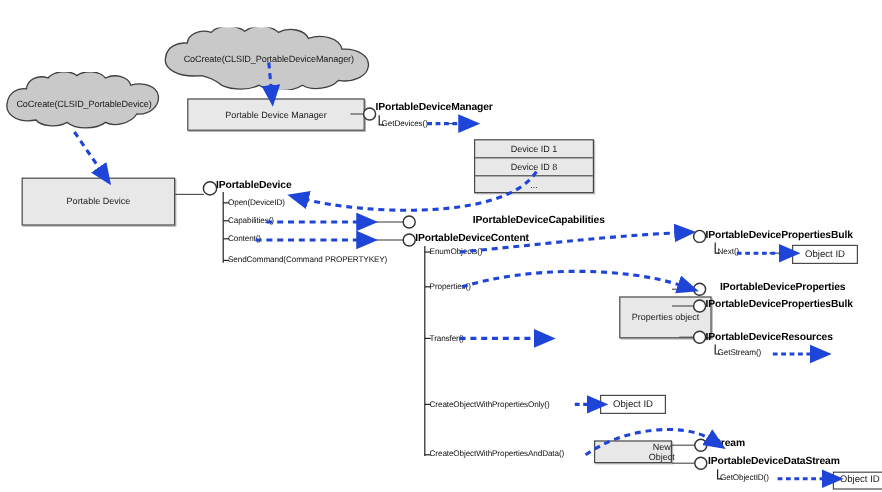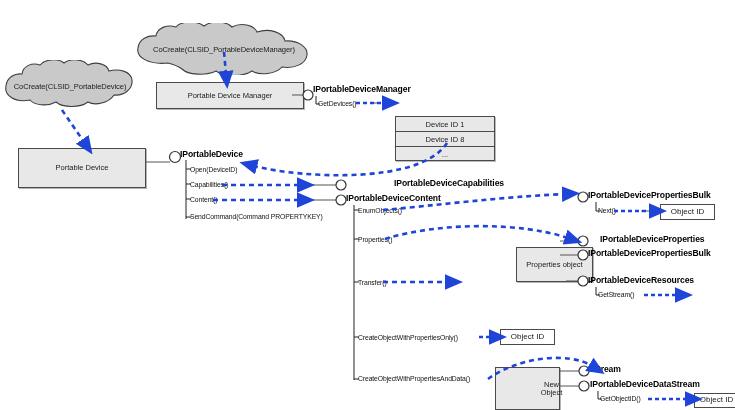--- a/index.html
+++ b/index.html
@@ -76,21 +76,21 @@
   </div>
 
   <div class="box" style="left:18px;top:148px;width:128px;height:40px;">
     <span>Portable Device</span>
   </div>
 
   <div class="box" style="left:494px;top:247px;width:77px;height:35px;margin-left:22px;">
     <span style="line-height:1.25;">Properties object</span>
   </div>
 
-  <div class="box" style="left:495px;top:367px;width:65px;height:43px;padding-left:48px;">
+  <div class="box" style="left:495px;top:367px;width:65px;height:19px;padding-left:48px;">
     <span>New Object</span>
   </div>
 
   <div class="box white" style="left:660px;top:204px;width:55px;height:16px;font-size:8px;">
     <span>Object ID</span>
   </div>
 
   <div class="box white" style="left:500px;top:329px;width:55px;height:16px;font-size:8px;">
     <span>Object ID</span>
   </div>

